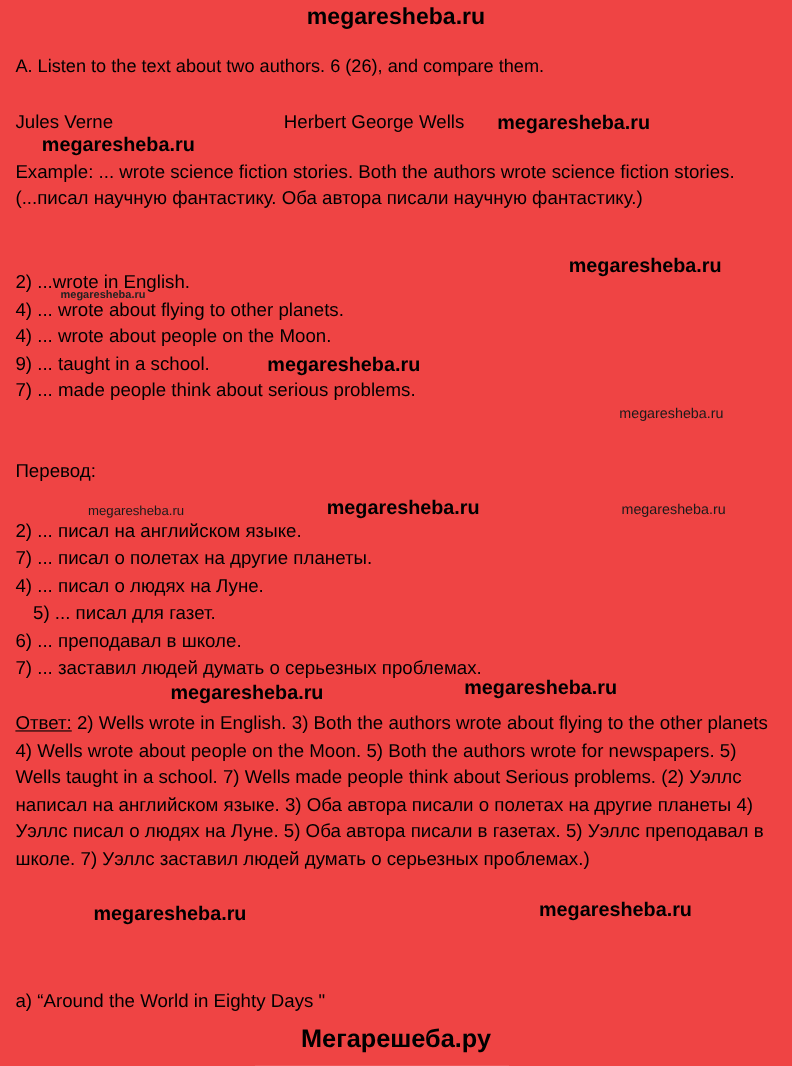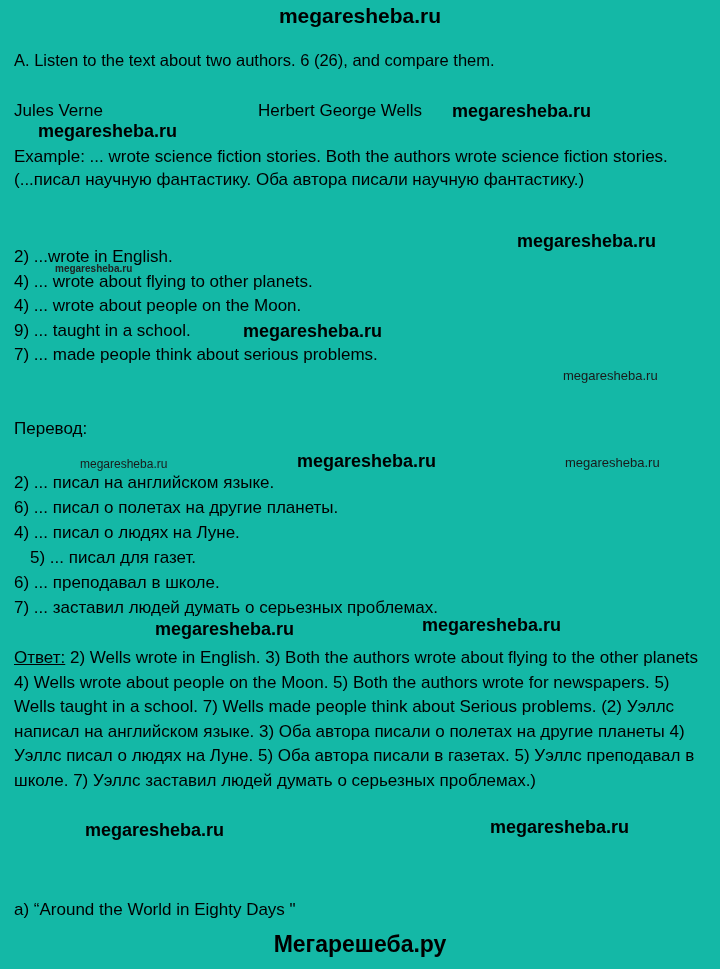--- a/index.html
+++ b/index.html
@@ -6,21 +6,21 @@
     margin: 0;
     padding: 0;
     background: #ffffff;
     color: #000000;
     font-family: "Liberation Sans", sans-serif;
   }
   #page {
     position: relative;
     width: 720px;
     height: 969px;
-    background: #14b8a6;
+    background: #ef4444;
     overflow: hidden;
   }
   .abs { position: absolute; }
   .txt {
     font-size: 17px;
     line-height: 24.5px;
     color: #000;
   }
   .bold { font-weight: normal; }
   .wm {
@@ -79,21 +79,21 @@
   <div class="abs wm-small" style="left:563px; top:368px;">megaresheba.ru</div>
 
   <div class="abs txt bold" style="left:14px; top:417px;">Перевод:</div>
 
   <div class="abs wm-small" style="left:80px; top:457px; font-size:12px;">megaresheba.ru</div>
   <div class="abs wm" style="left:297px; top:451px;">megaresheba.ru</div>
   <div class="abs wm-small" style="left:565px; top:455px;">megaresheba.ru</div>
 
   <div class="abs txt list" style="left:14px; top:470px; line-height:25px;">
     <div class="line" style="height:25px;">2) ... писал на английском языке.</div>
-    <div class="line" style="height:25px;">6) ... писал о полетах на другие планеты.</div>
+    <div class="line" style="height:25px;">7) ... писал о полетах на другие планеты.</div>
     <div class="line" style="height:25px;">4) ... писал о людях на Луне.</div>
     <div class="line" style="height:25px;margin-left:16px;">5) ... писал для газет.</div>
     <div class="line" style="height:25px;">6) ... преподавал в школе.</div>
     <div class="line" style="height:25px;">7) ... заставил людей думать о серьезных проблемах.</div>
   </div>
 
   <div class="abs wm" style="left:155px; top:619px;">megaresheba.ru</div>
   <div class="abs wm" style="left:422px; top:615px;">megaresheba.ru</div>
 
   <div class="abs txt para" style="left:14px; top:646px;">

